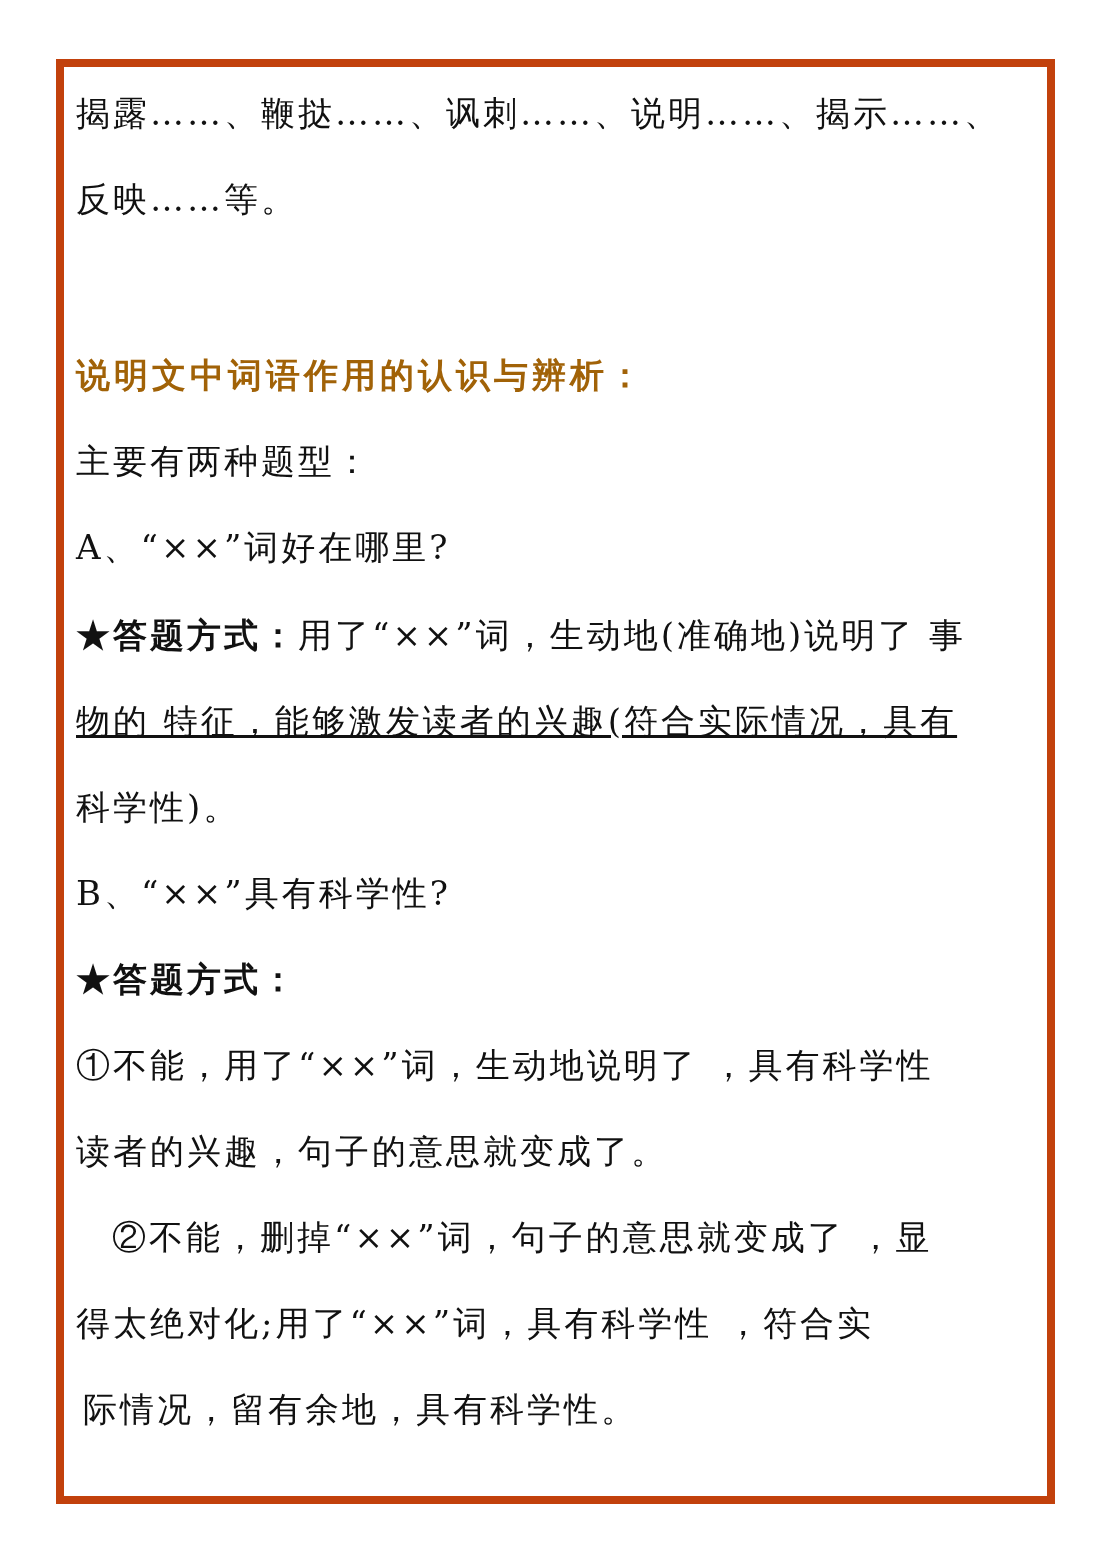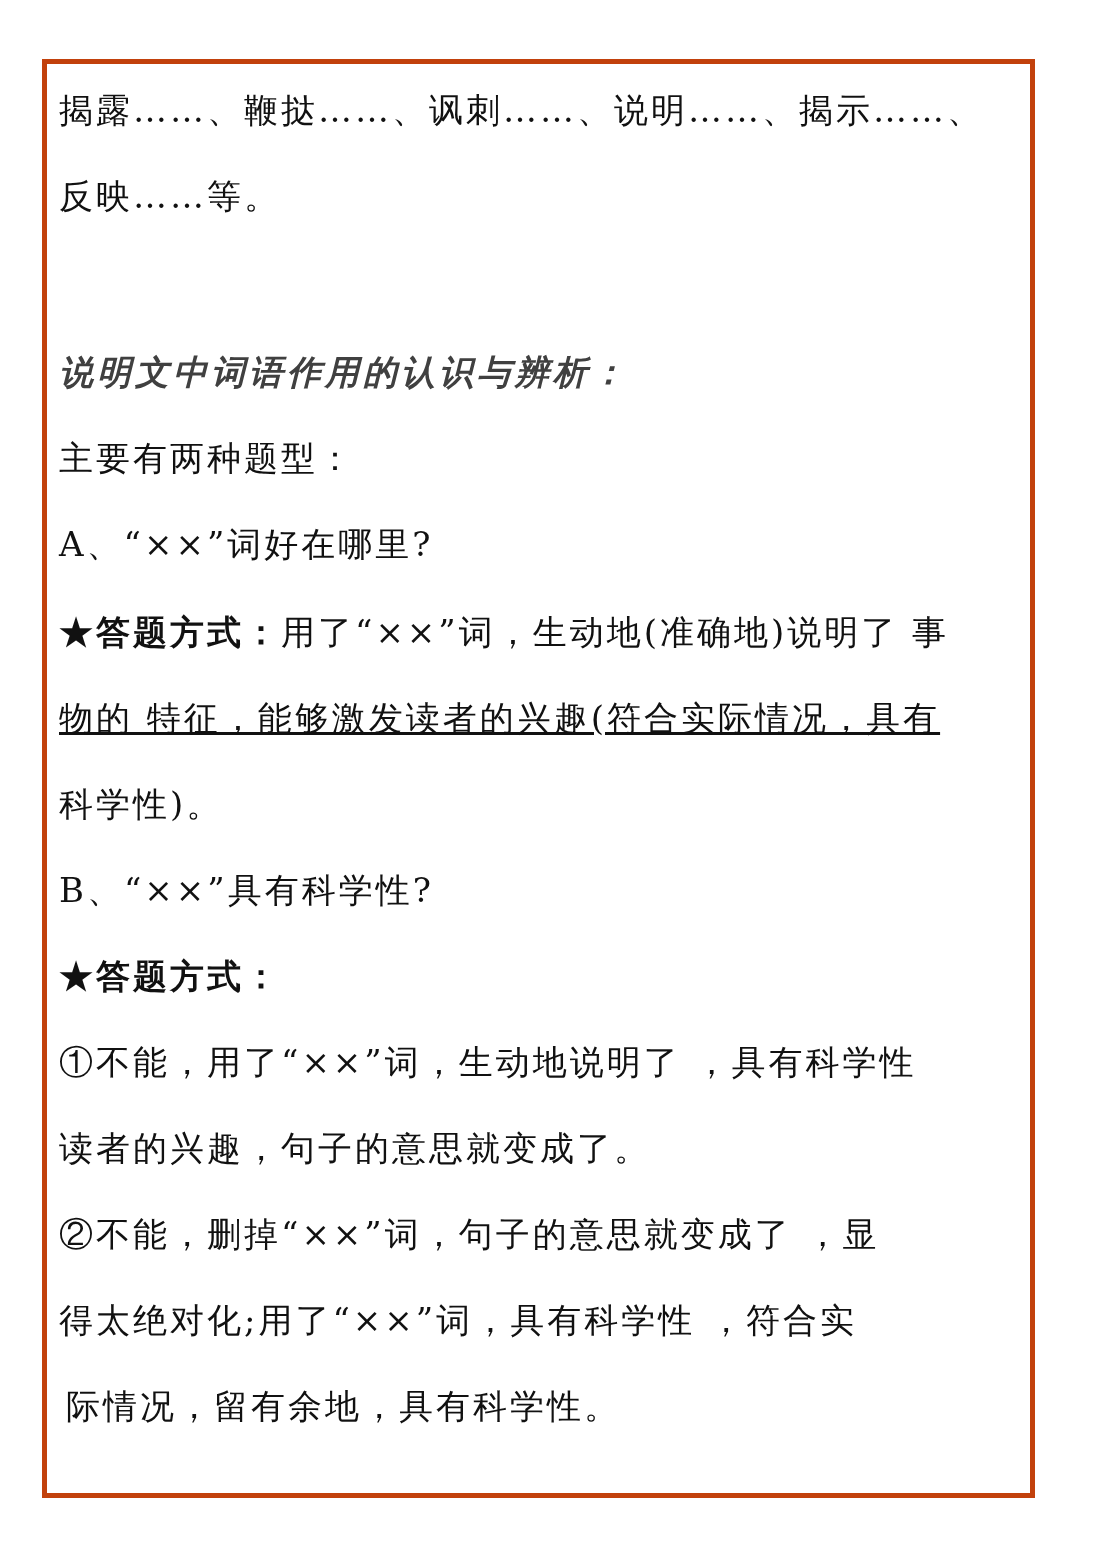--- a/index.html
+++ b/index.html
@@ -10,47 +10,46 @@
     body {
       width: 1102px;
       height: 1559px;
       position: relative;
       overflow: hidden;
       font-family: "DejaVu Serif", "Liberation Serif", serif;
       color: #111111;
     }
     .frame {
       position: absolute;
-      left: 42px;
+      left: 56px;
       top: 59px;
       width: 983px;
       height: 1429px;
-      border: 5px solid #c2410c;
+      border: 8px solid #c2410c;
       background: #ffffff;
     }
     .content {
       position: absolute;
       left: 12px;
       top: 0;
       right: 12px;
     }
     .line {
       position: absolute;
       left: 0;
       white-space: nowrap;
       font-size: 34px;
       line-height: 40px;
       letter-spacing: 3px;
       font-weight: normal;
     }
     .heading {
-      color: #404040;
+      color: #a16207;
       font-weight: bold;
       letter-spacing: 4px;
-      font-style: italic;
     }
     .label-bold {
       font-weight: bold;
     }
   </style>
 </head>
 <body>
 
 <div class="frame">
   <div class="content">
@@ -69,18 +68,18 @@
     <div class="line" style="top:634px;text-decoration:underline;">物的 特征，能够激发读者的兴趣(符合实际情况，具有</div>
     <div class="line" style="top:720px;">科学性)。</div>
 
     <div class="line" style="top:806px;">B、“××”具有科学性?</div>
 
     <div class="line label-bold" style="top:892px;">★答题方式：</div>
 
     <div class="line" style="top:978px;">①不能，用了“××”词，生动地说明了 ，具有科学性</div>
     <div class="line" style="top:1064px;">读者的兴趣，句子的意思就变成了。</div>
 
-    <div class="line" style="top:1150px;">②不能，删掉“××”词，句子的意思就变成了 ，显</div>
+    <div class="line" style="top:1150px;margin-left:36px;">②不能，删掉“××”词，句子的意思就变成了 ，显</div>
     <div class="line" style="top:1236px;">得太绝对化;用了“××”词，具有科学性 ，符合实</div>
     <div class="line" style="top:1322px;margin-left:7px;">际情况，留有余地，具有科学性。</div>
 
   </div>
 </div>
 
 </body></html>

